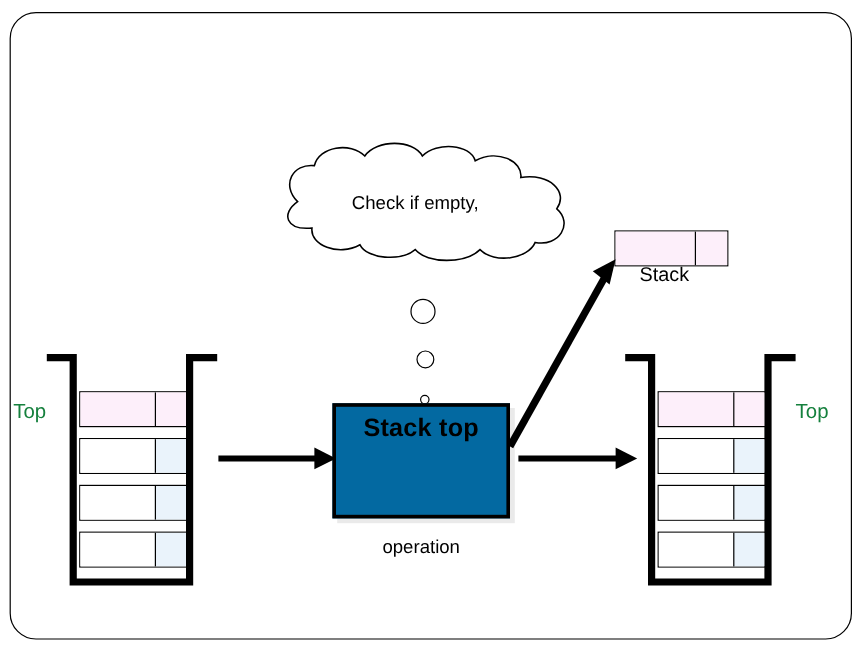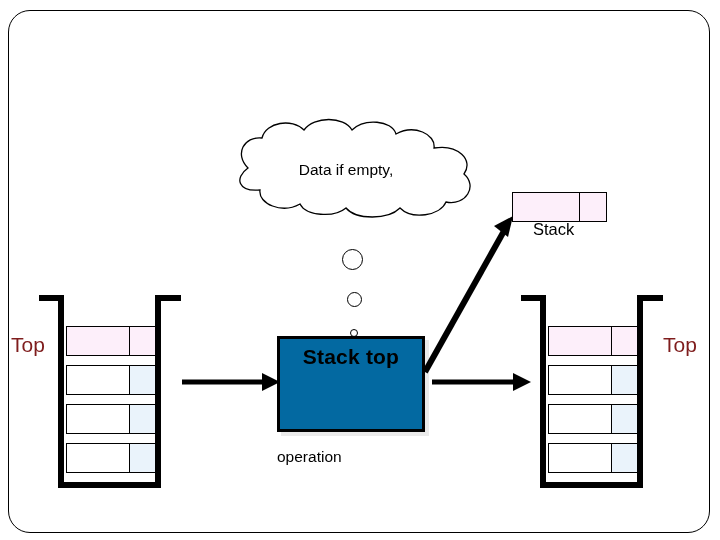--- a/index.html
+++ b/index.html
@@ -73,21 +73,21 @@
   .cell .seg-main{flex:0 0 62px;height:100%;}
   .cell .seg-side{flex:1 1 auto;height:100%;border-left:1.3px solid #000;}
 
   .cell.top .seg-main{background:#fdeffa;}
   .cell.top .seg-side{background:#fdeffa;}
   .cell.plain .seg-main{background:#ffffff;}
   .cell.plain .seg-side{background:#eaf3fb;}
 
   .lbl-top{
     position:absolute;
-    font-size:21px;color:#7f1d1d;
+    font-size:17px;color:#15803d;
     white-space:nowrap;
     text-align:center;
   }
   .lbl-top.left-lbl{left:11px;top:333px;}
   .lbl-top.right-lbl{left:663px;top:333px;}
 
   
   .data-cell{
     position:absolute;
     left:512px;top:192px;
@@ -127,21 +127,21 @@
   }
   .op-box-text{
     font-size:21px;font-weight:bold;color:#000;
     letter-spacing:.2px;
     white-space:nowrap;
   }
   .op-caption{
     position:absolute;
     left:277px;top:448px;
     width:148px;
-    text-align:left;
+    text-align:center;
     font-size:15.5px;color:#000;
   }
 
   
   .arrows{
     position:absolute;left:0;top:0;
     width:720px;height:540px;
     pointer-events:none;
   }
 
@@ -172,21 +172,21 @@
                C218,8 240,18 238,32
                C262,28 278,44 268,58
                C282,70 270,90 250,86
                C244,100 216,104 204,92
                C192,104 160,104 150,92
                C138,102 110,100 104,88
                C86,98 62,88 64,74
                C42,76 38,62 52,52 Z" fill="#ffffff" stroke="#000000" stroke-width="1.3"></path>
     </svg>
     <div class="cloud-text">
-      <span>Data if empty,</span>
+      <span>Check if empty,</span>
     </div>
   </div>
 
   <div class="trail big"></div>
   <div class="trail mid"></div>
   <div class="trail small"></div>
 
   <div class="stack stack-left">
     <svg width="155" height="200" viewBox="0 0 155 200" xmlns="http://www.w3.org/2000/svg">
       <path d="M6,5 L28,5 L28,192 L125,192 L125,5 L148,5" fill="none" stroke="#000000" stroke-width="6" stroke-linecap="butt"></path>

